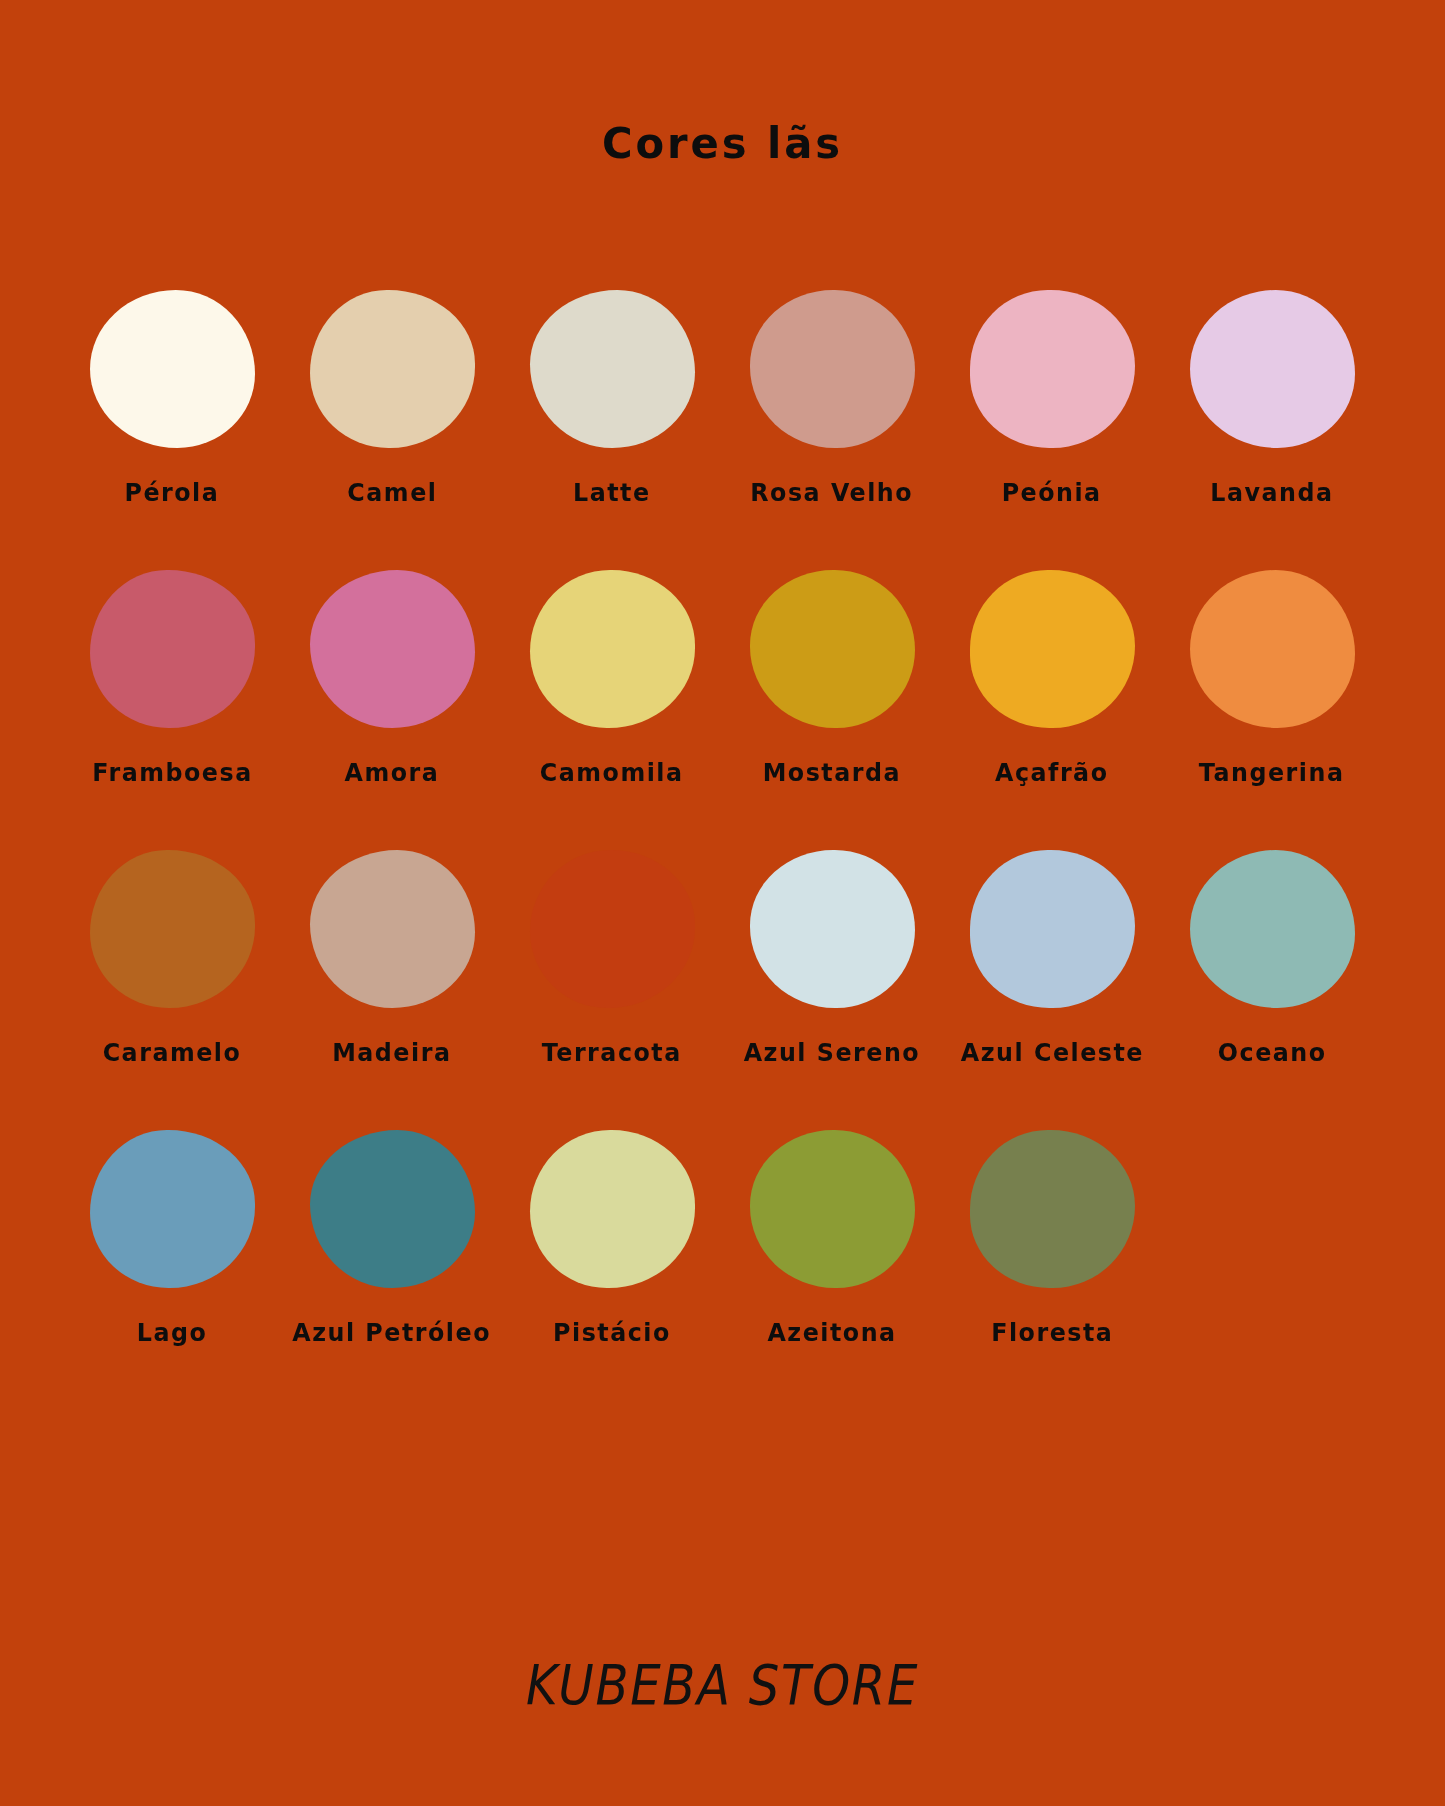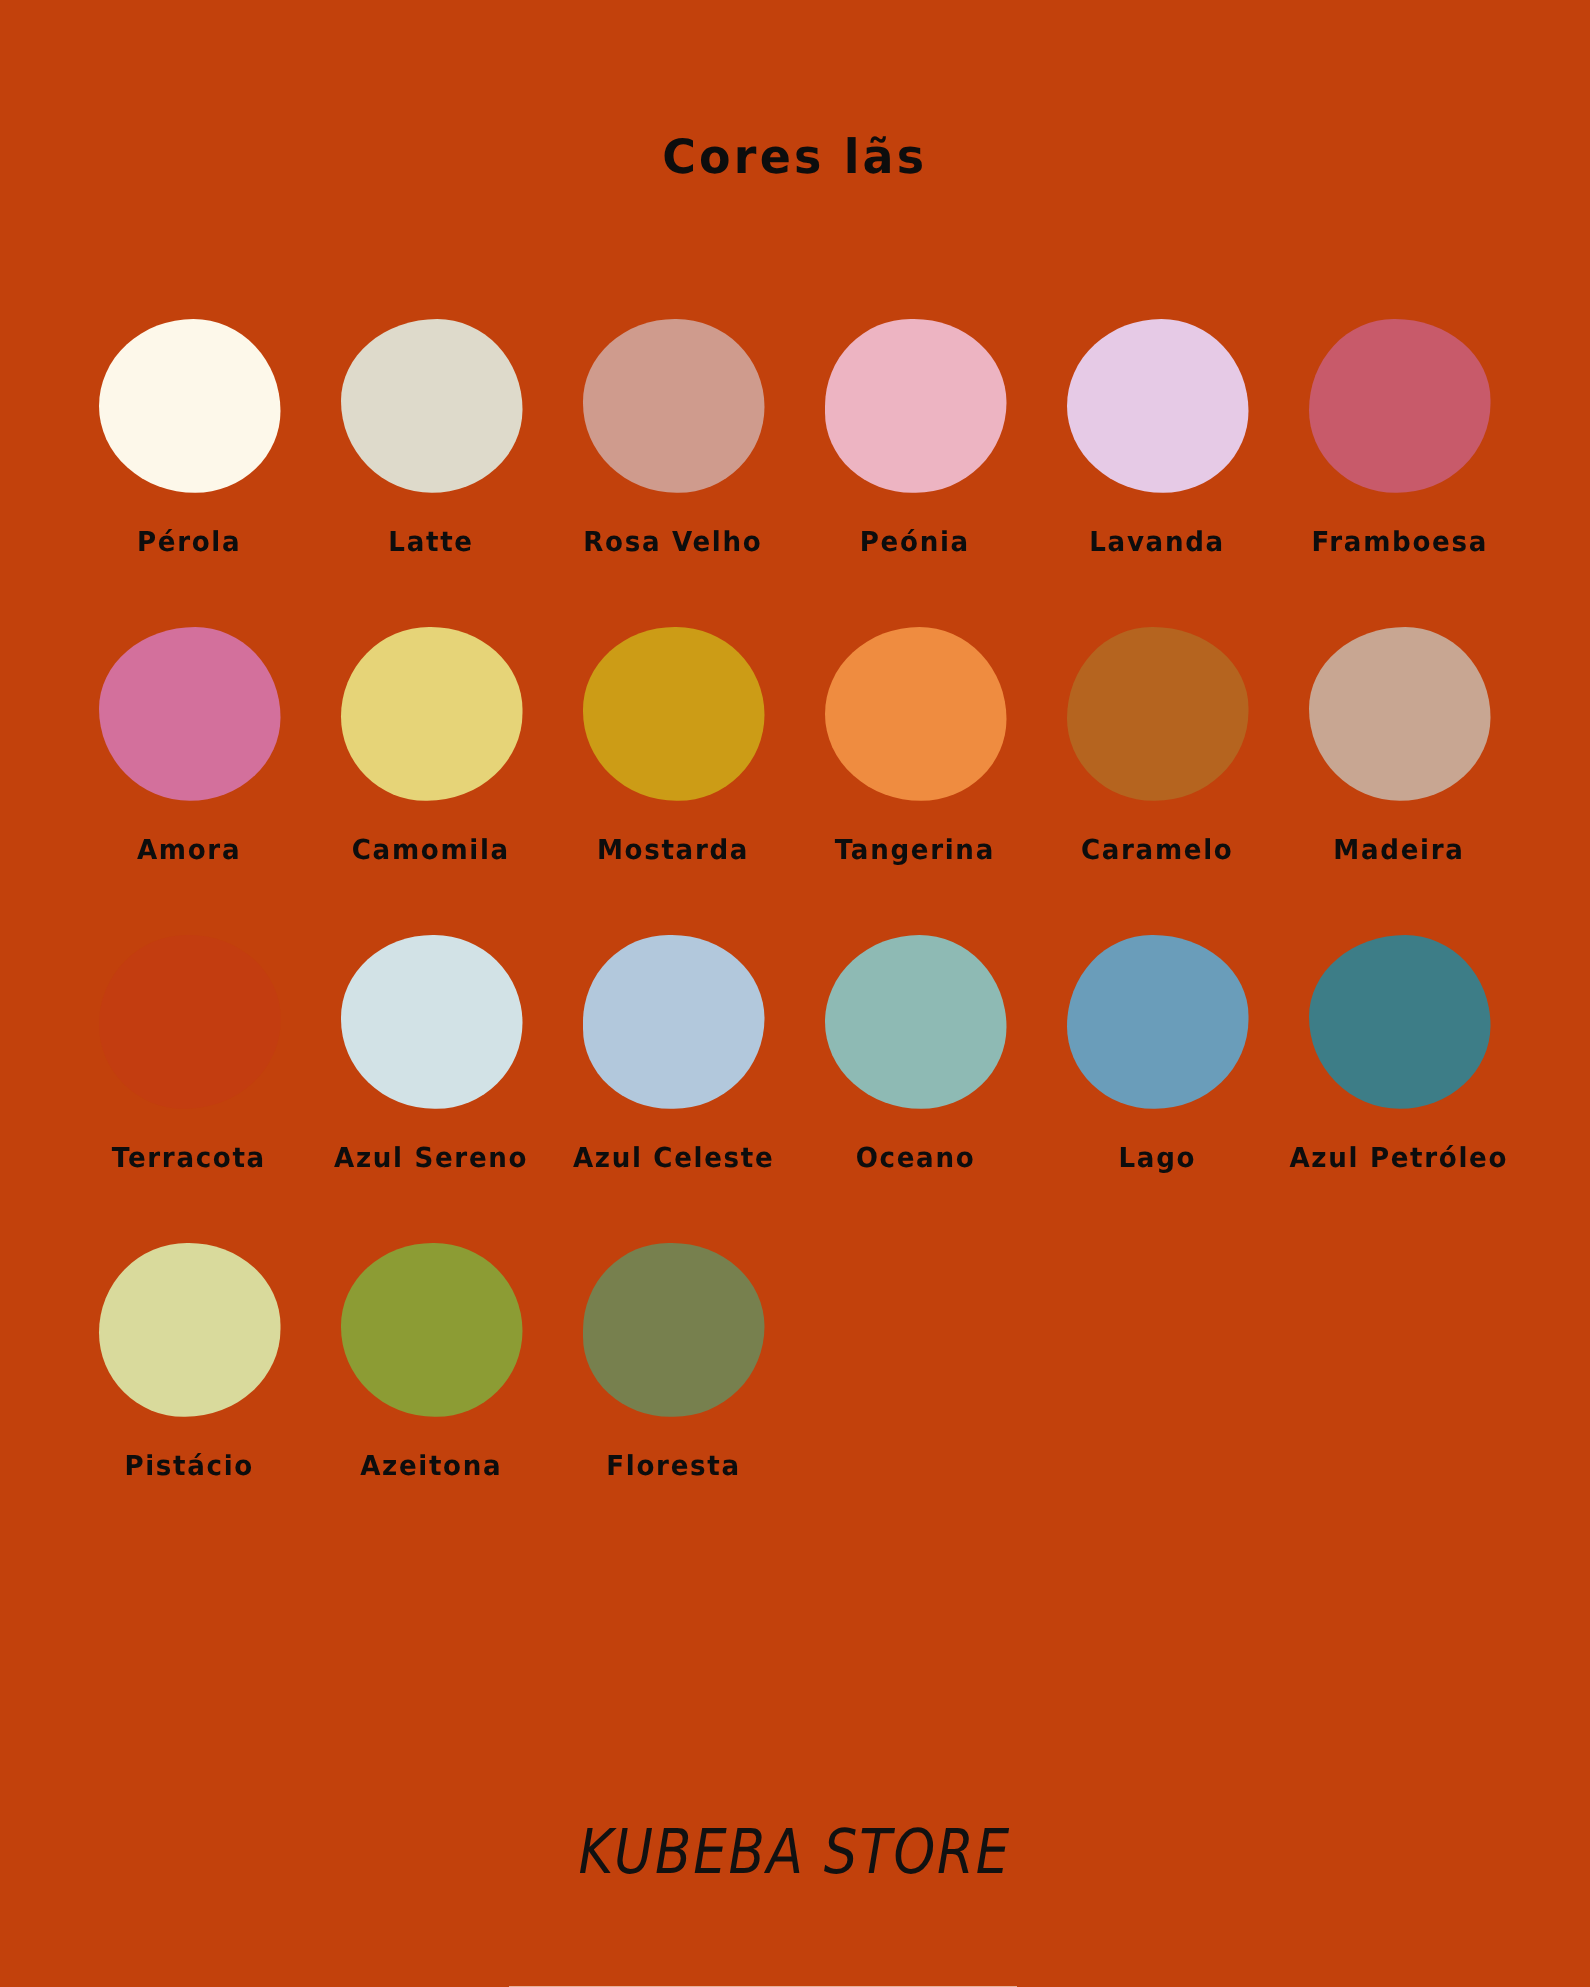--- a/index.html
+++ b/index.html
@@ -105,20 +105,24 @@
 <div class="page">
 
   <div class="title">Cores lãs</div>
 
   <div class="palette">
       <div class="swatch-cell">
         <div class="blob v1" style="background: rgb(253, 248, 234);"></div>
         <div class="swatch-label">Pérola</div>
       </div>
       <div class="swatch-cell">
+        <div class="blob v2" style="background: rgb(228, 207, 174);"></div>
+        <div class="swatch-label">Camel</div>
+      </div>
+      <div class="swatch-cell">
         <div class="blob v3" style="background: rgb(222, 218, 203);"></div>
         <div class="swatch-label">Latte</div>
       </div>
       <div class="swatch-cell">
         <div class="blob v5" style="background: rgb(207, 155, 141);"></div>
         <div class="swatch-label">Rosa Velho</div>
       </div>
       <div class="swatch-cell">
         <div class="blob v6" style="background: rgb(237, 180, 194);"></div>
         <div class="swatch-label">Peónia</div>
@@ -135,20 +139,24 @@
         <div class="blob v3" style="background: rgb(211, 112, 156);"></div>
         <div class="swatch-label">Amora</div>
       </div>
       <div class="swatch-cell">
         <div class="blob v4" style="background: rgb(230, 212, 120);"></div>
         <div class="swatch-label">Camomila</div>
       </div>
       <div class="swatch-cell">
         <div class="blob v5" style="background: rgb(204, 156, 22);"></div>
         <div class="swatch-label">Mostarda</div>
+      </div>
+      <div class="swatch-cell">
+        <div class="blob v6" style="background: rgb(238, 170, 34);"></div>
+        <div class="swatch-label">Açafrão</div>
       </div>
       <div class="swatch-cell">
         <div class="blob v1" style="background: rgb(239, 140, 64);"></div>
         <div class="swatch-label">Tangerina</div>
       </div>
       <div class="swatch-cell">
         <div class="blob v2" style="background: rgb(181, 100, 31);"></div>
         <div class="swatch-label">Caramelo</div>
       </div>
       <div class="swatch-cell">

